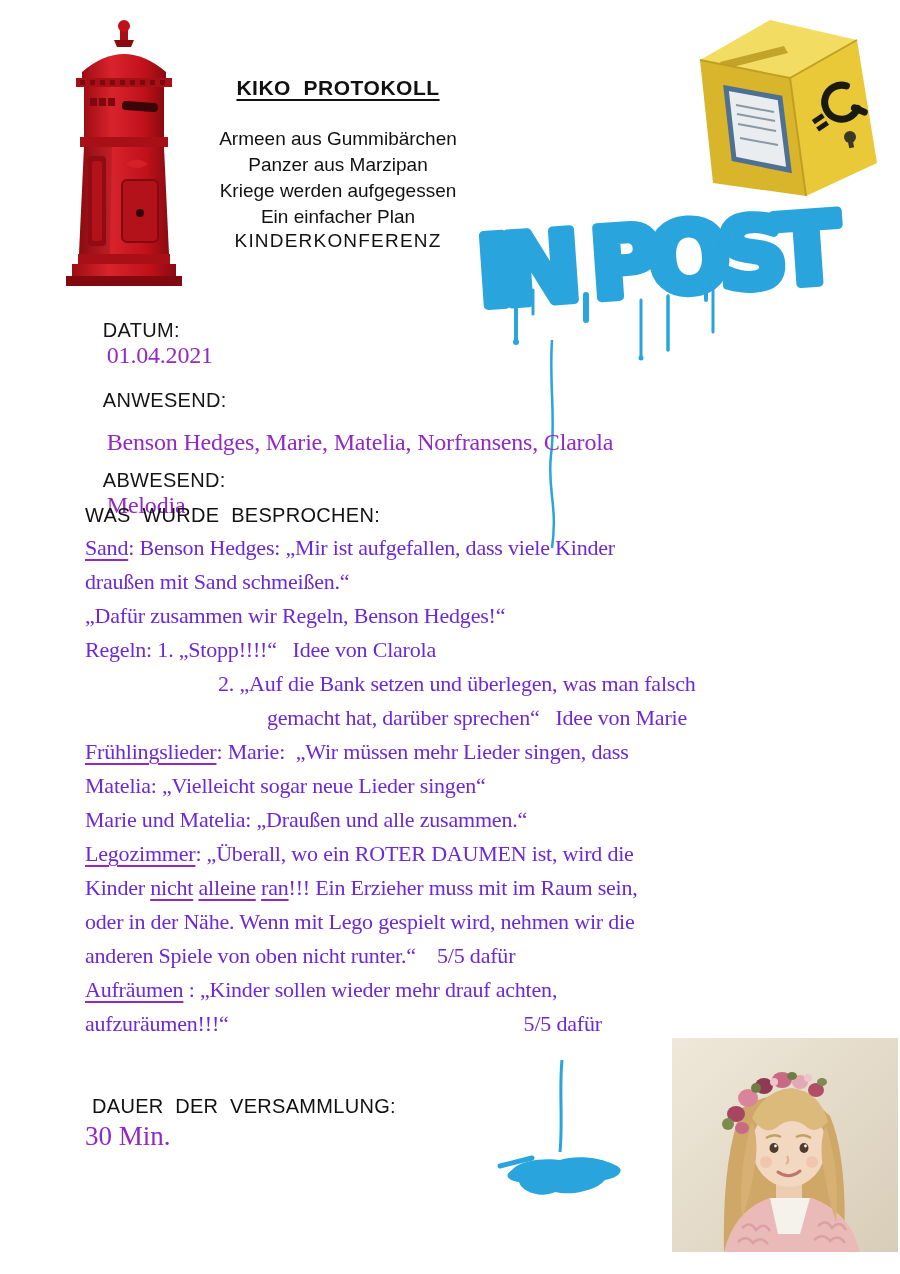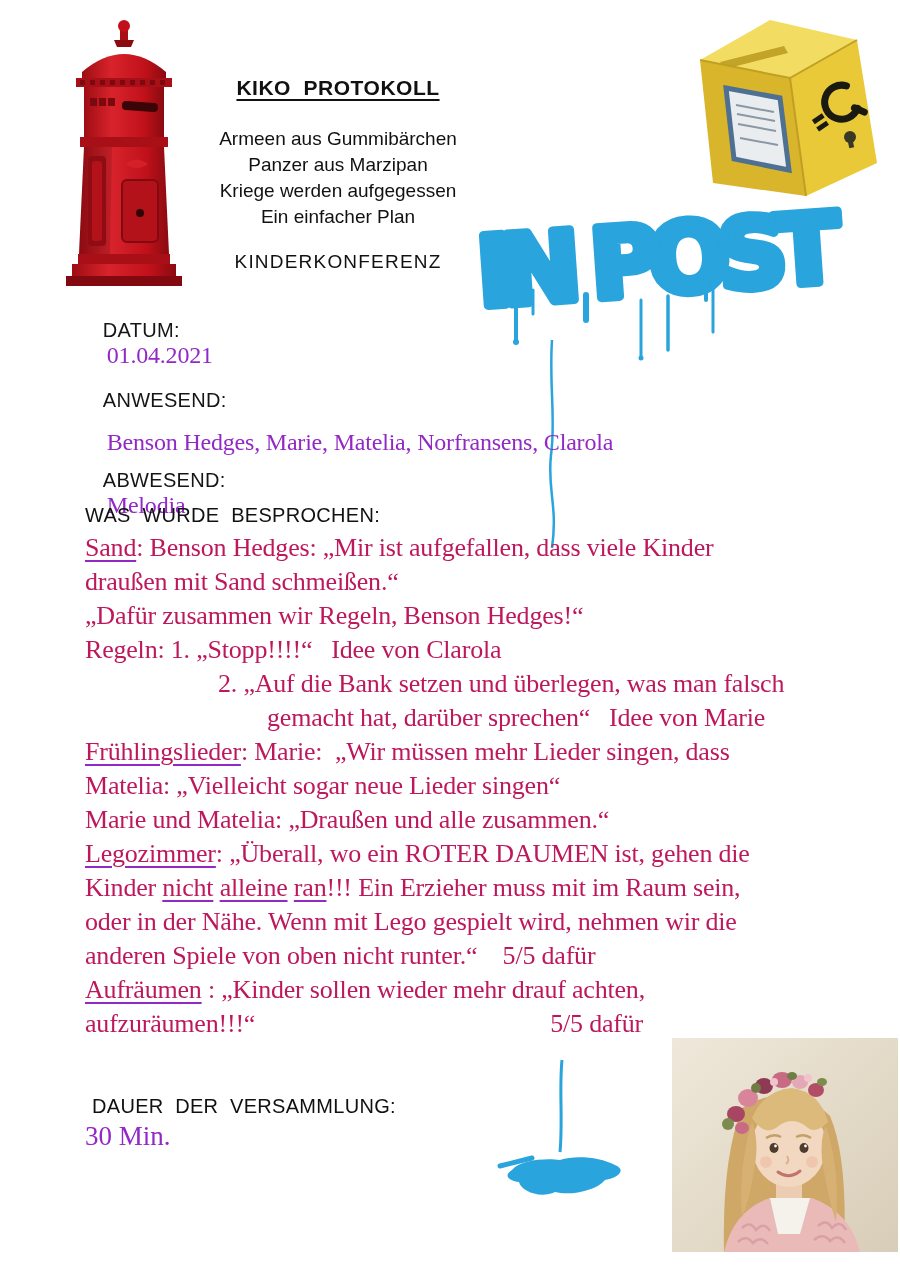--- a/index.html
+++ b/index.html
@@ -4,41 +4,41 @@
 <style>
   html,body{margin:0;padding:0;background:#fff;}
   .page{position:relative;width:900px;height:1274px;background:#ffffff;overflow:hidden;
         font-family:"Liberation Sans",sans-serif;color:#111;text-decoration:underline;}
 
   
   .header{position:absolute;left:168px;top:76px;width:340px;text-align:center;}
   .title{font-size:21px;font-weight:bold;text-decoration:underline;text-decoration-thickness:2px;
          text-underline-offset:4px;letter-spacing:.5px;white-space:pre;}
   .poem{margin-top:26px;font-size:19px;line-height:26px;}
-  .subtitle{margin-top:21px;font-size:19px;letter-spacing:1.2px;white-space:pre;}
+  .subtitle{font-size:19px;letter-spacing:1.2px;white-space:pre;}
 
   
   .red-mailbox{position:absolute;left:38px;top:14px;width:165px;height:272px;}
   .yellow-mailbox{position:absolute;left:668px;top:12px;width:230px;height:195px;}
   .girl-photo{position:absolute;left:672px;top:1038px;width:226px;height:214px;}
   .blue-overlay{position:absolute;left:0;top:0;width:900px;height:1274px;pointer-events:none;}
 
   
   .row{position:absolute;left:85px;white-space:pre-wrap;}
   .lbl{font-size:20px;letter-spacing:.3px;color:#151515;white-space:pre;}
   .hw{font-family:cursive;color:#9229c6;}
   .val{font-size:24px;margin-left:4px;letter-spacing:-.2px;}
   .row-datum{top:301px;}
   .row-anwesend{top:340px;width:724px;line-height:40px;}
   .row-abwesend{top:451px;}
   .was-heading{position:absolute;left:85px;top:504px;font-size:20px;white-space:pre;letter-spacing:.3px;}
 
   
   .discussion{position:absolute;left:85px;top:531px;}
-  .hw-line{font-family:cursive;color:#be185d;font-size:26px;line-height:34px;
+  .hw-line{font-family:cursive;color:#6d28d9;font-size:22px;line-height:34px;
            white-space:pre;letter-spacing:-.2px;}
   .hw-line .u{text-decoration:underline;text-decoration-thickness:2px;text-underline-offset:4px;
               text-decoration-color:#9229c6;}
   .indent-1{padding-left:133px;}
   .indent-2{padding-left:182px;}
   .gap{margin-left:295px;}
 
   
   .footer-label{position:absolute;left:92px;top:1095px;font-size:20px;white-space:pre;letter-spacing:.3px;}
   .footer-value{position:absolute;left:85px;top:1121px;font-size:27px;}
@@ -168,21 +168,21 @@
   <div class="discussion">
       <div class="hw-line indent-0"><span class="u">Sand</span><span>: Benson Hedges: „Mir ist aufgefallen, dass viele Kinder</span></div>
       <div class="hw-line indent-0"><span>draußen mit Sand schmeißen.“</span></div>
       <div class="hw-line indent-0"><span>„Dafür zusammen wir Regeln, Benson Hedges!“</span></div>
       <div class="hw-line indent-0"><span>Regeln: 1. „Stopp!!!!“   Idee von Clarola</span></div>
       <div class="hw-line indent-1"><span>2. „Auf die Bank setzen und überlegen, was man falsch</span></div>
       <div class="hw-line indent-2"><span>gemacht hat, darüber sprechen“   Idee von Marie</span></div>
       <div class="hw-line indent-0"><span class="u">Frühlingslieder</span><span>: Marie:  „Wir müssen mehr Lieder singen, dass</span></div>
       <div class="hw-line indent-0"><span>Matelia: „Vielleicht sogar neue Lieder singen“</span></div>
       <div class="hw-line indent-0"><span>Marie und Matelia: „Draußen und alle zusammen.“</span></div>
-      <div class="hw-line indent-0"><span class="u">Legozimmer</span><span>: „Überall, wo ein ROTER DAUMEN ist, gehen die</span></div>
+      <div class="hw-line indent-0"><span class="u">Legozimmer</span><span>: „Überall, wo ein ROTER DAUMEN ist, wird die</span></div>
       <div class="hw-line indent-0"><span>Kinder </span><span class="u">nicht</span><span> </span><span class="u">alleine</span><span> </span><span class="u">ran</span><span>!!! Ein Erzieher muss mit im Raum sein,</span></div>
       <div class="hw-line indent-0"><span>oder in der Nähe. Wenn mit Lego gespielt wird, nehmen wir die</span></div>
       <div class="hw-line indent-0"><span>anderen Spiele von oben nicht runter.“    5/5 dafür</span></div>
       <div class="hw-line indent-0"><span class="u">Aufräumen</span><span> : „Kinder sollen wieder mehr drauf achten,</span></div>
       <div class="hw-line indent-0"><span>aufzuräumen!!!“</span><span class="gap">5/5 dafür</span></div>
     </div>
 
   <div class="footer-label">DAUER  DER  VERSAMMLUNG:</div>
   <div class="footer-value hw">30 Min.</div>
 

